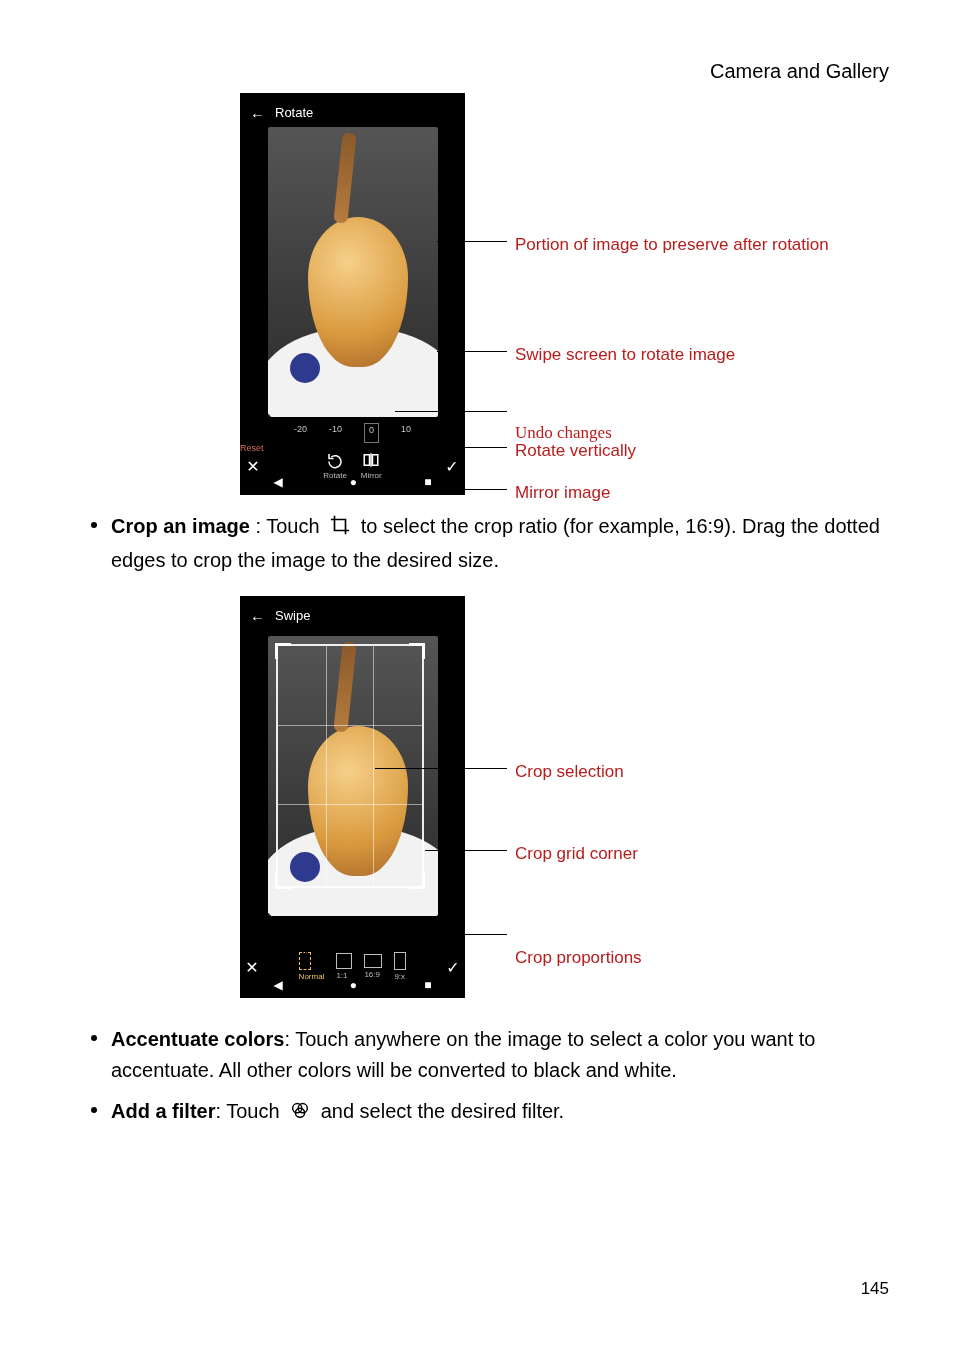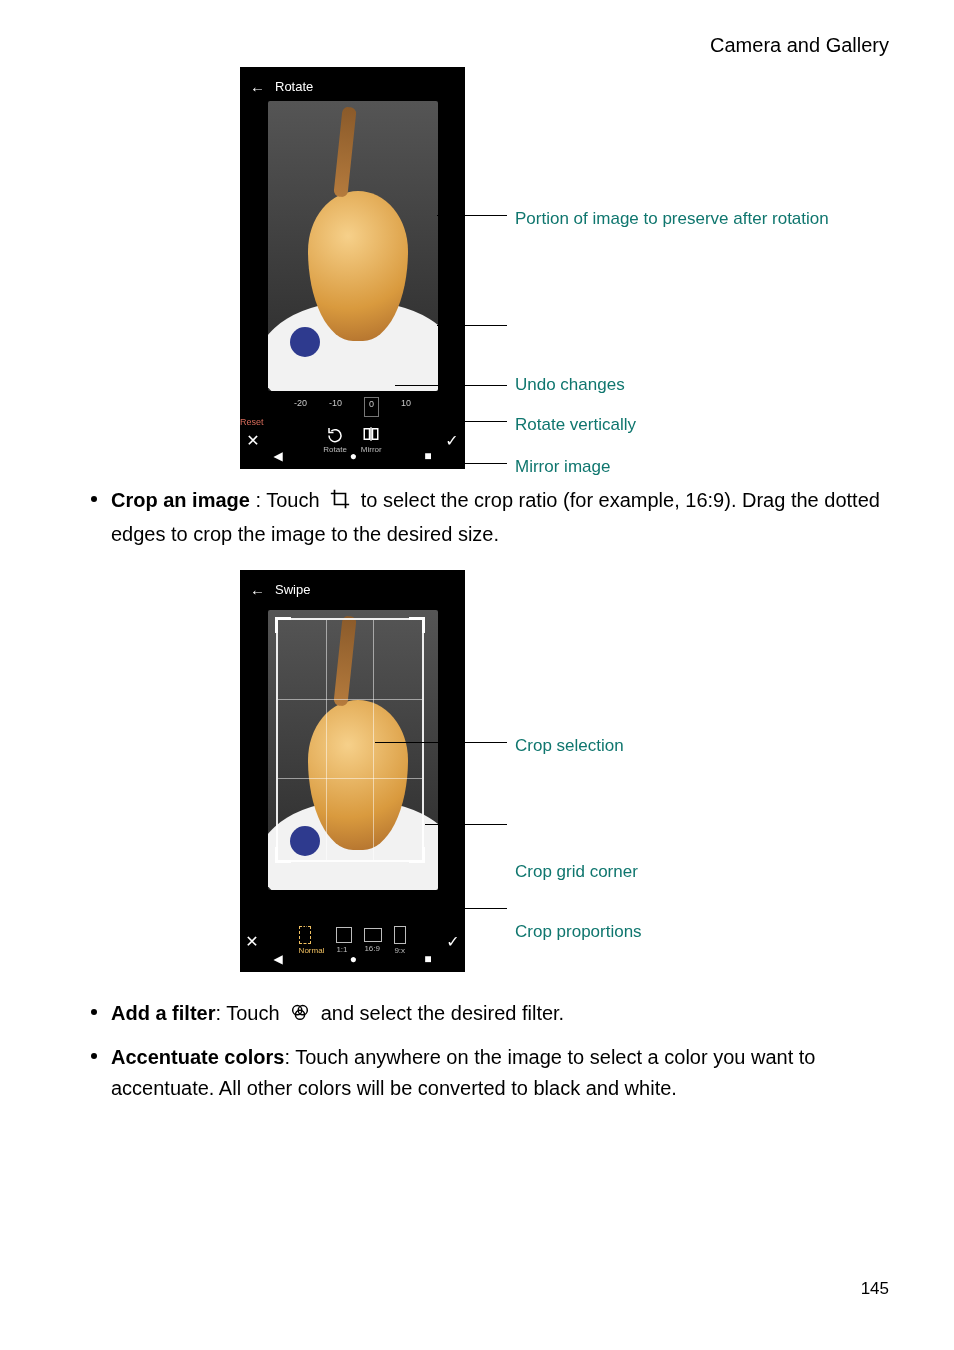--- a/index.html
+++ b/index.html
@@ -18,20 +18,21 @@
     position: relative;
     width: 954px;
     height: 1350px;
     box-sizing: border-box;
     padding: 30px 65px 0 85px;
   }
   .header-right {
     text-align: right;
     font-size: 20px;
     margin-bottom: 6px;
+    margin-top: 26px;
   }
   
   .figure {
     position: relative;
     margin-left: 155px;
     margin-top: 2px;
   }
   .phone {
     position: relative;
     width: 225px;
@@ -194,21 +195,21 @@
   .callouts {
     position:absolute;
     top:0;
     left:225px;
     width: 590px;
     height: 402px;
   }
   .callout {
     position:absolute;
     font-size: 17px;
-    color:#0f766e;
+    color:#b91c1c;
     white-space: nowrap;
   }
   .lead {
     position:absolute;
     height:1px;
     background:#000000;
   }
   
   ul.body {
     list-style:none;
@@ -294,23 +295,24 @@
         <span>●</span>
         <span>■</span>
       </div>
     </div>
 
     <div class="callouts">
       <div class="lead" style="top:148px;left:-28px;width:70px;"></div>
       <div class="callout" style="top:139px;left:50px;">Portion of image to preserve after rotation</div>
 
       <div class="lead" style="top:258px;left:-28px;width:70px;"></div>
+      <div class="callout" style="top:249px;left:50px;">Swipe screen to rotate image</div>
 
       <div class="lead" style="top:318px;left:-70px;width:112px;"></div>
-      <div class="callout" style="top:305px;left:50px;">Undo changes</div>
+      <div class="callout" style="top:327px;left:50px;font-family:Liberation Serif, serif;">Undo changes</div>
 
       <div class="lead" style="top:354px;left:-78px;width:120px;"></div>
       <div class="callout" style="top:345px;left:50px;">Rotate vertically</div>
 
       <div style="position:absolute;top:380px;left:-78px;width:1px;height:16px;background:#000;"></div>
       <div class="lead" style="top:396px;left:-78px;width:120px;"></div>
       <div class="callout" style="top:387px;left:50px;">Mirror image</div>
     </div>
   </div>
 
@@ -375,35 +377,35 @@
         <span>●</span>
         <span>■</span>
       </div>
     </div>
 
     <div class="callouts">
       <div class="lead" style="top:172px;left:-90px;width:132px;"></div>
       <div class="callout" style="top:163px;left:50px;">Crop selection</div>
 
       <div class="lead" style="top:254px;left:-40px;width:82px;"></div>
-      <div class="callout" style="top:245px;left:50px;margin-top:44px;">Crop grid corner</div>
+      <div class="callout" style="top:245px;left:50px;">Crop grid corner</div>
 
       <div style="position:absolute;top:338px;left:-160px;width:1px;height:22px;background:#000;"></div>
       <div class="lead" style="top:338px;left:-160px;width:202px;"></div>
       <div class="callout" style="top:329px;left:50px;margin-top:20px;">Crop proportions</div>
     </div>
   </div>
 
   <ul class="body" style="margin-top:26px;">
+    <li>
+      <b>Accentuate colors</b><span>: Touch anywhere on the image to select a color you want to accentuate. All other colors will be converted to black and white.</span>
+    </li>
     <li>
       <b>Add a filter</b><span>: Touch </span><span class="inline-icon"><svg width="22" height="22" viewBox="0 0 24 24" fill="none" stroke="#000" stroke-width="1.6">
             <circle cx="9" cy="10" r="5"></circle>
             <circle cx="15" cy="10" r="5"></circle>
             <circle cx="12" cy="15" r="5"></circle>
           </svg></span><span> and select the desired filter.</span>
     </li>
-    <li>
-      <b>Accentuate colors</b><span>: Touch anywhere on the image to select a color you want to accentuate. All other colors will be converted to black and white.</span>
-    </li>
   </ul>
 
   <div class="page-number">145</div>
 </div>
 
 </body></html>

